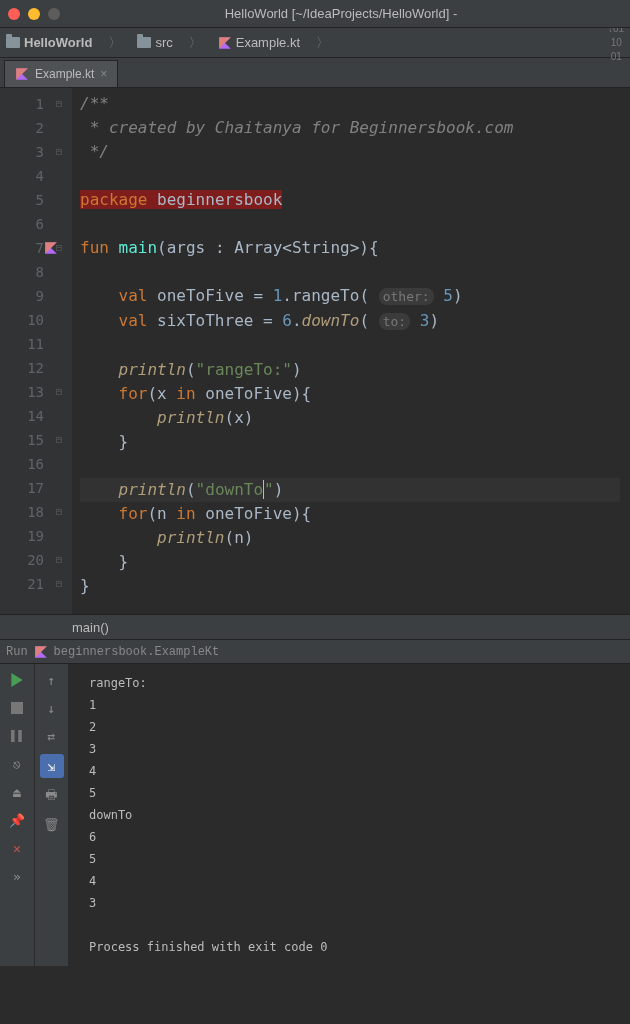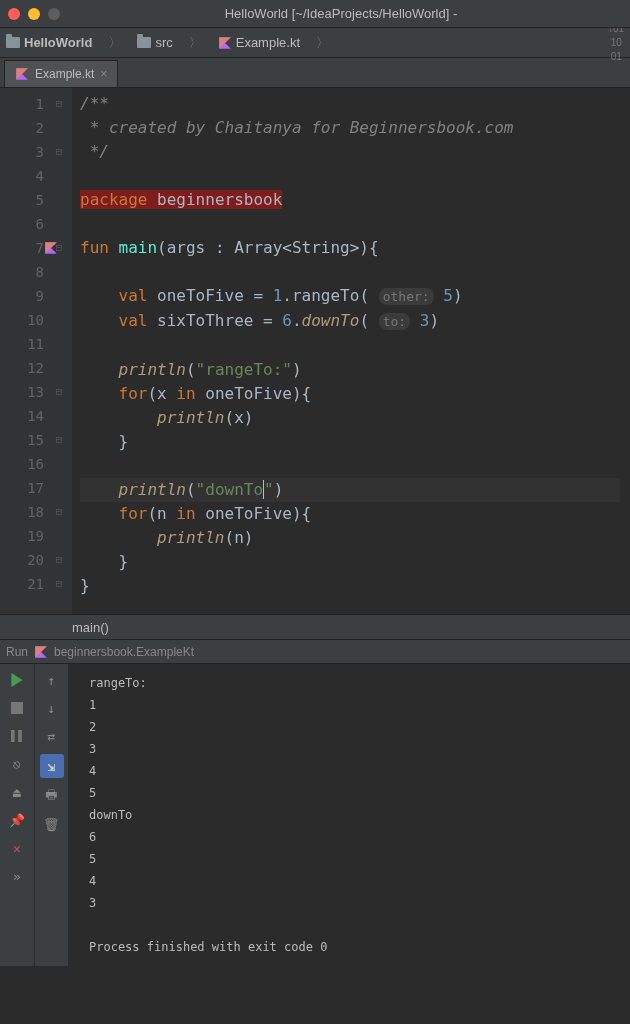--- a/index.html
+++ b/index.html
@@ -118,21 +118,21 @@
   border-top: 1px solid #232323;
   border-bottom: 1px solid #232323;
 }
 .run-header {
   height: 24px;
   background: #3c3f41;
   padding: 0 6px;
   display: flex;
   align-items: center;
   gap: 6px;
-  font-family: Liberation Sans, sans-serif;
+  font-family: Liberation Mono, monospace;
   font-size: 12px;
   color: #888;
   border-bottom: 1px solid #232323;
 }
 .run-body { display: flex; background: #2b2b2b; }
 .run-toolbar { width: 34px; background: #3c3f41; display:flex; flex-direction:column; align-items:center; padding: 6px 0; gap: 8px; }
 .run-toolbar2 { width: 34px; background: #3c3f41; display:flex; flex-direction:column; align-items:center; padding: 6px 0; gap: 8px; border-left:1px solid #2b2b2b; }
 .tb-btn { width:20px; height:20px; display:flex; align-items:center; justify-content:center; color:#8a8a8a; cursor:pointer; }
 .tb-btn.active { background:#4b6eaf; color:#fff; border-radius:3px; padding:2px; width:24px; height:24px; }
 .play { color: #499c54; }

